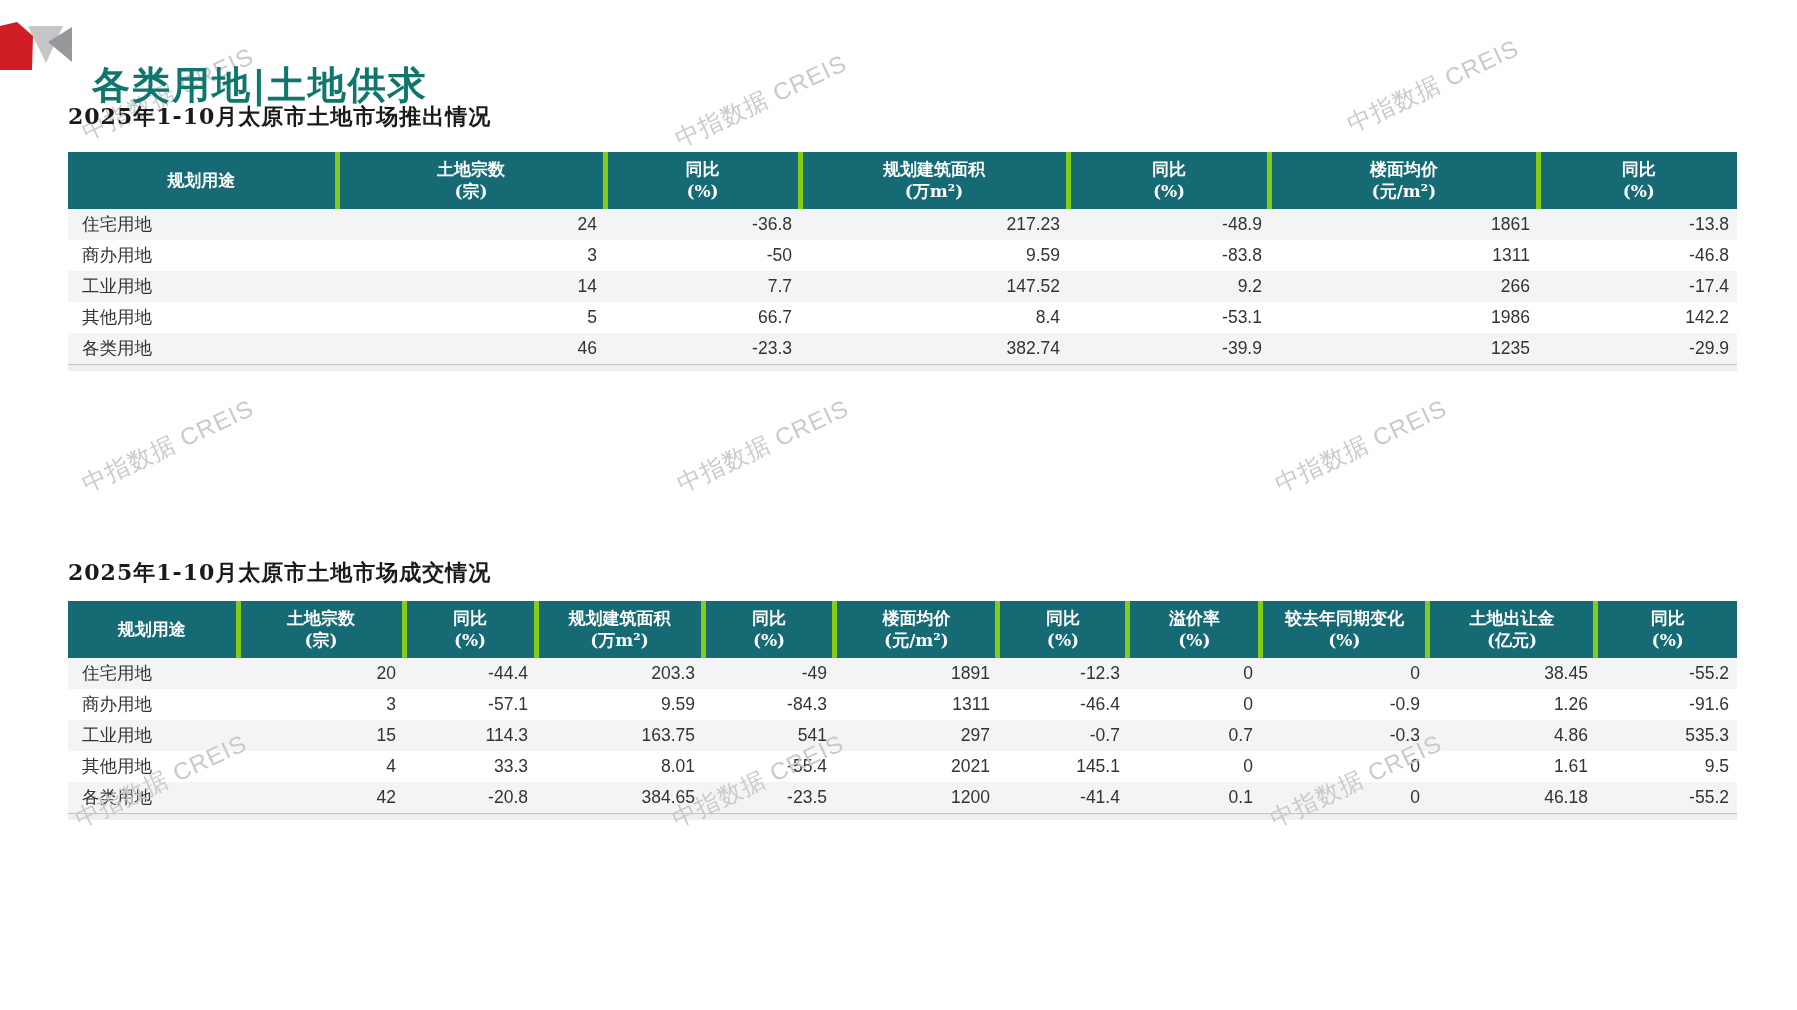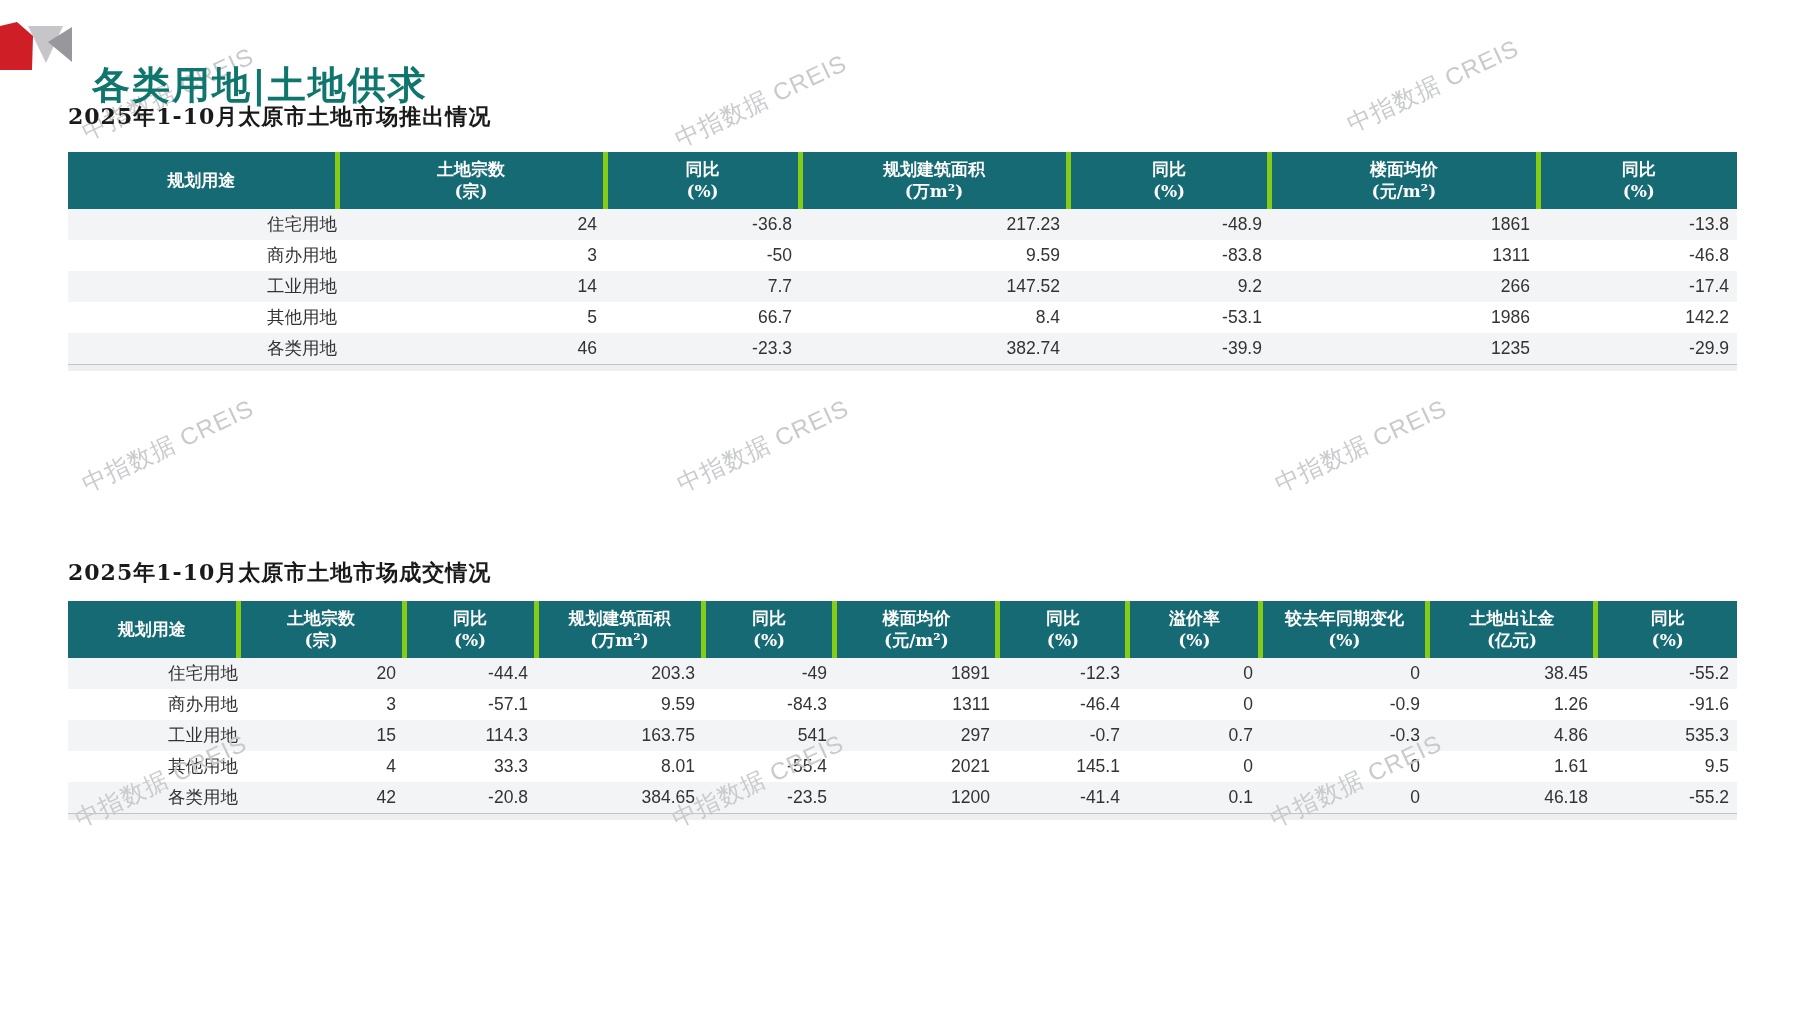--- a/index.html
+++ b/index.html
@@ -55,21 +55,21 @@
     border-left:5px solid #84cc16; vertical-align:middle;
     font-family:"DejaVu Serif","Liberation Serif",serif;
   }
   table.data-table thead th:first-child { border-left:none; }
   table.data-table tbody td {
     height:31px; padding:0 8px 0 0;
     font-size:17.5px; color:#333333; text-align:right; white-space:nowrap;
     font-family:"Liberation Sans","DejaVu Sans",sans-serif;
   }
   table.data-table tbody td.label {
-    text-align:right; padding:0 0 0 14px;
+    text-align:left; padding:0 0 0 14px;
     font-family:Liberation Mono, monospace;
   }
   table.data-table tbody tr:nth-child(odd) { background:#f2f4f6; }
   table.data-table tbody tr:nth-child(even) { background:#ffffff; }
 </style>
 </head>
 <body>
 
 <span class="wm wm-under" style="left:75px;  top:78px;">中指数据 CREIS</span>
 <span class="wm wm-under" style="left:668px; top:85px;">中指数据 CREIS</span>

